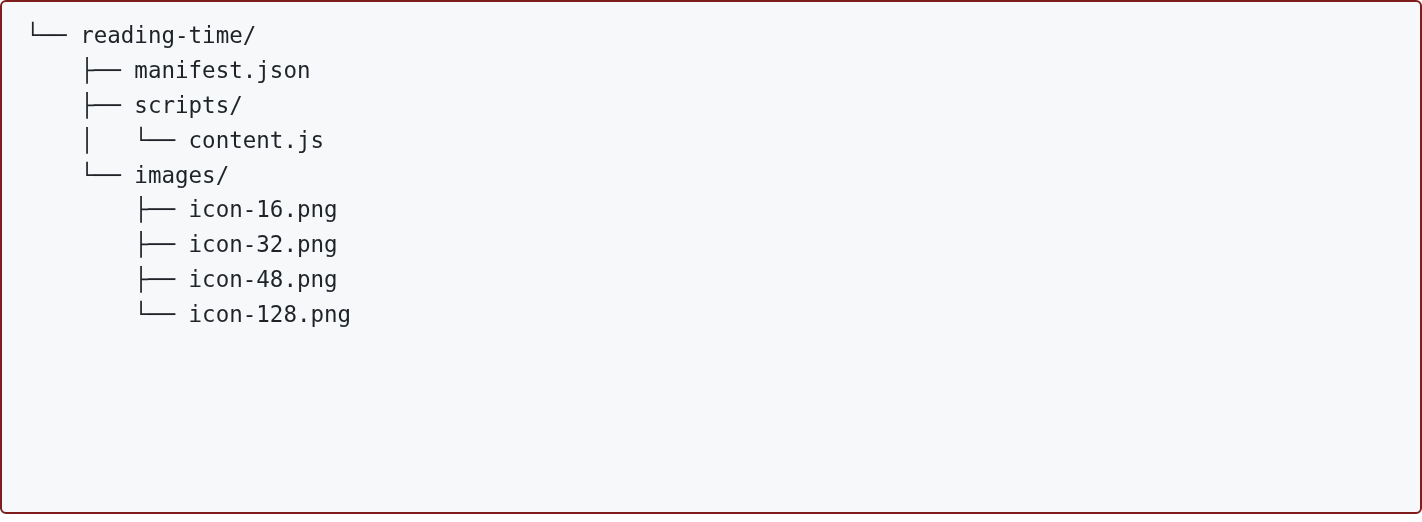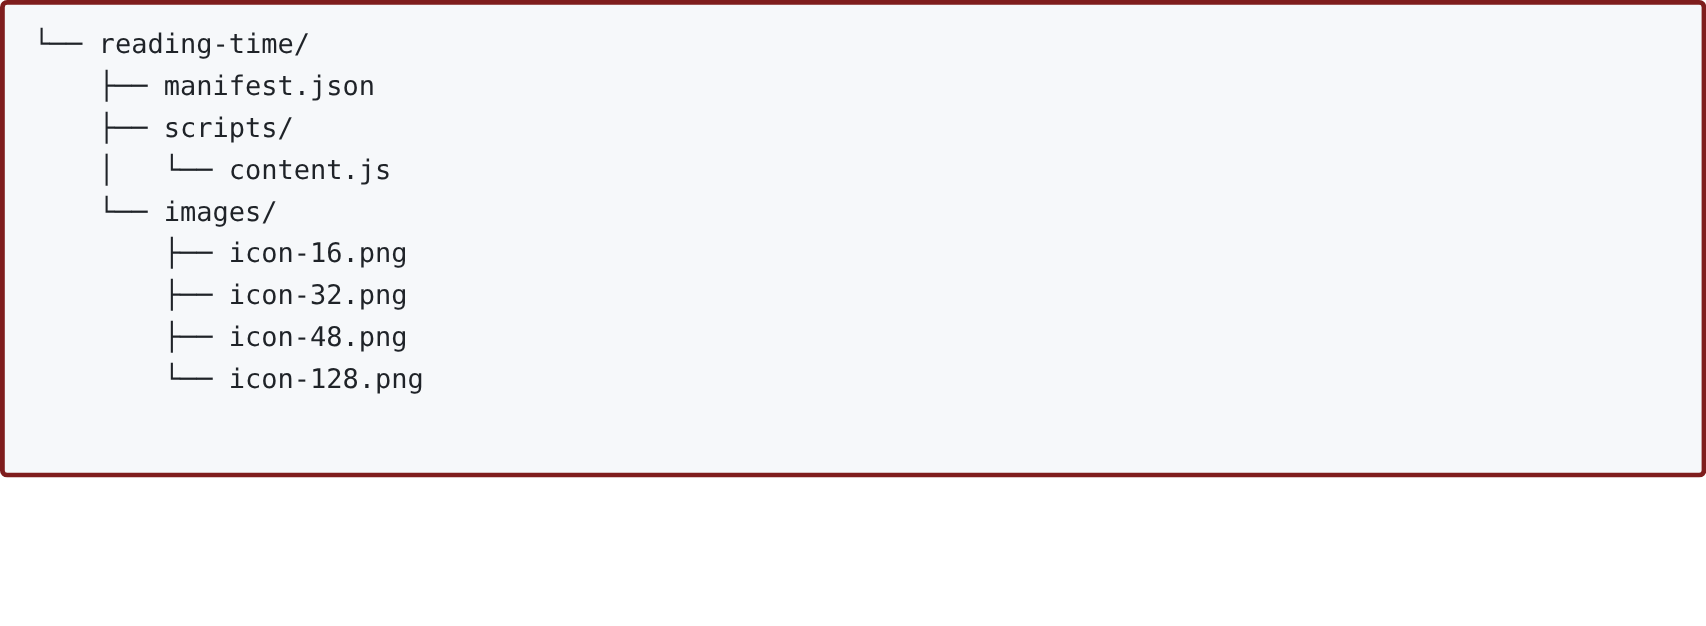--- a/index.html
+++ b/index.html
@@ -8,26 +8,26 @@
       box-sizing: border-box;
     }
     body {
       background: #ffffff;
       font-family: ui-monospace, SFMono-Regular, "SF Mono", Menlo, Consolas, "Liberation Mono", monospace;
       padding: 0;
       width: 1422px;
     }
     .code-block {
       background: #f6f8fa;
-      border: 4px solid #7f1d1d;
+      border: 2px solid #7f1d1d;
       border-radius: 6px;
       padding: 16px 24px;
       margin: 0;
       width: 1422px;
-      height: 398px;
+      height: 514px;
     }
     .tree-line {
       white-space: pre;
       font-size: 22.5px;
       line-height: 1.55;
       color: #1f2328;
       letter-spacing: 0;
     }
   </style>
 </head>

